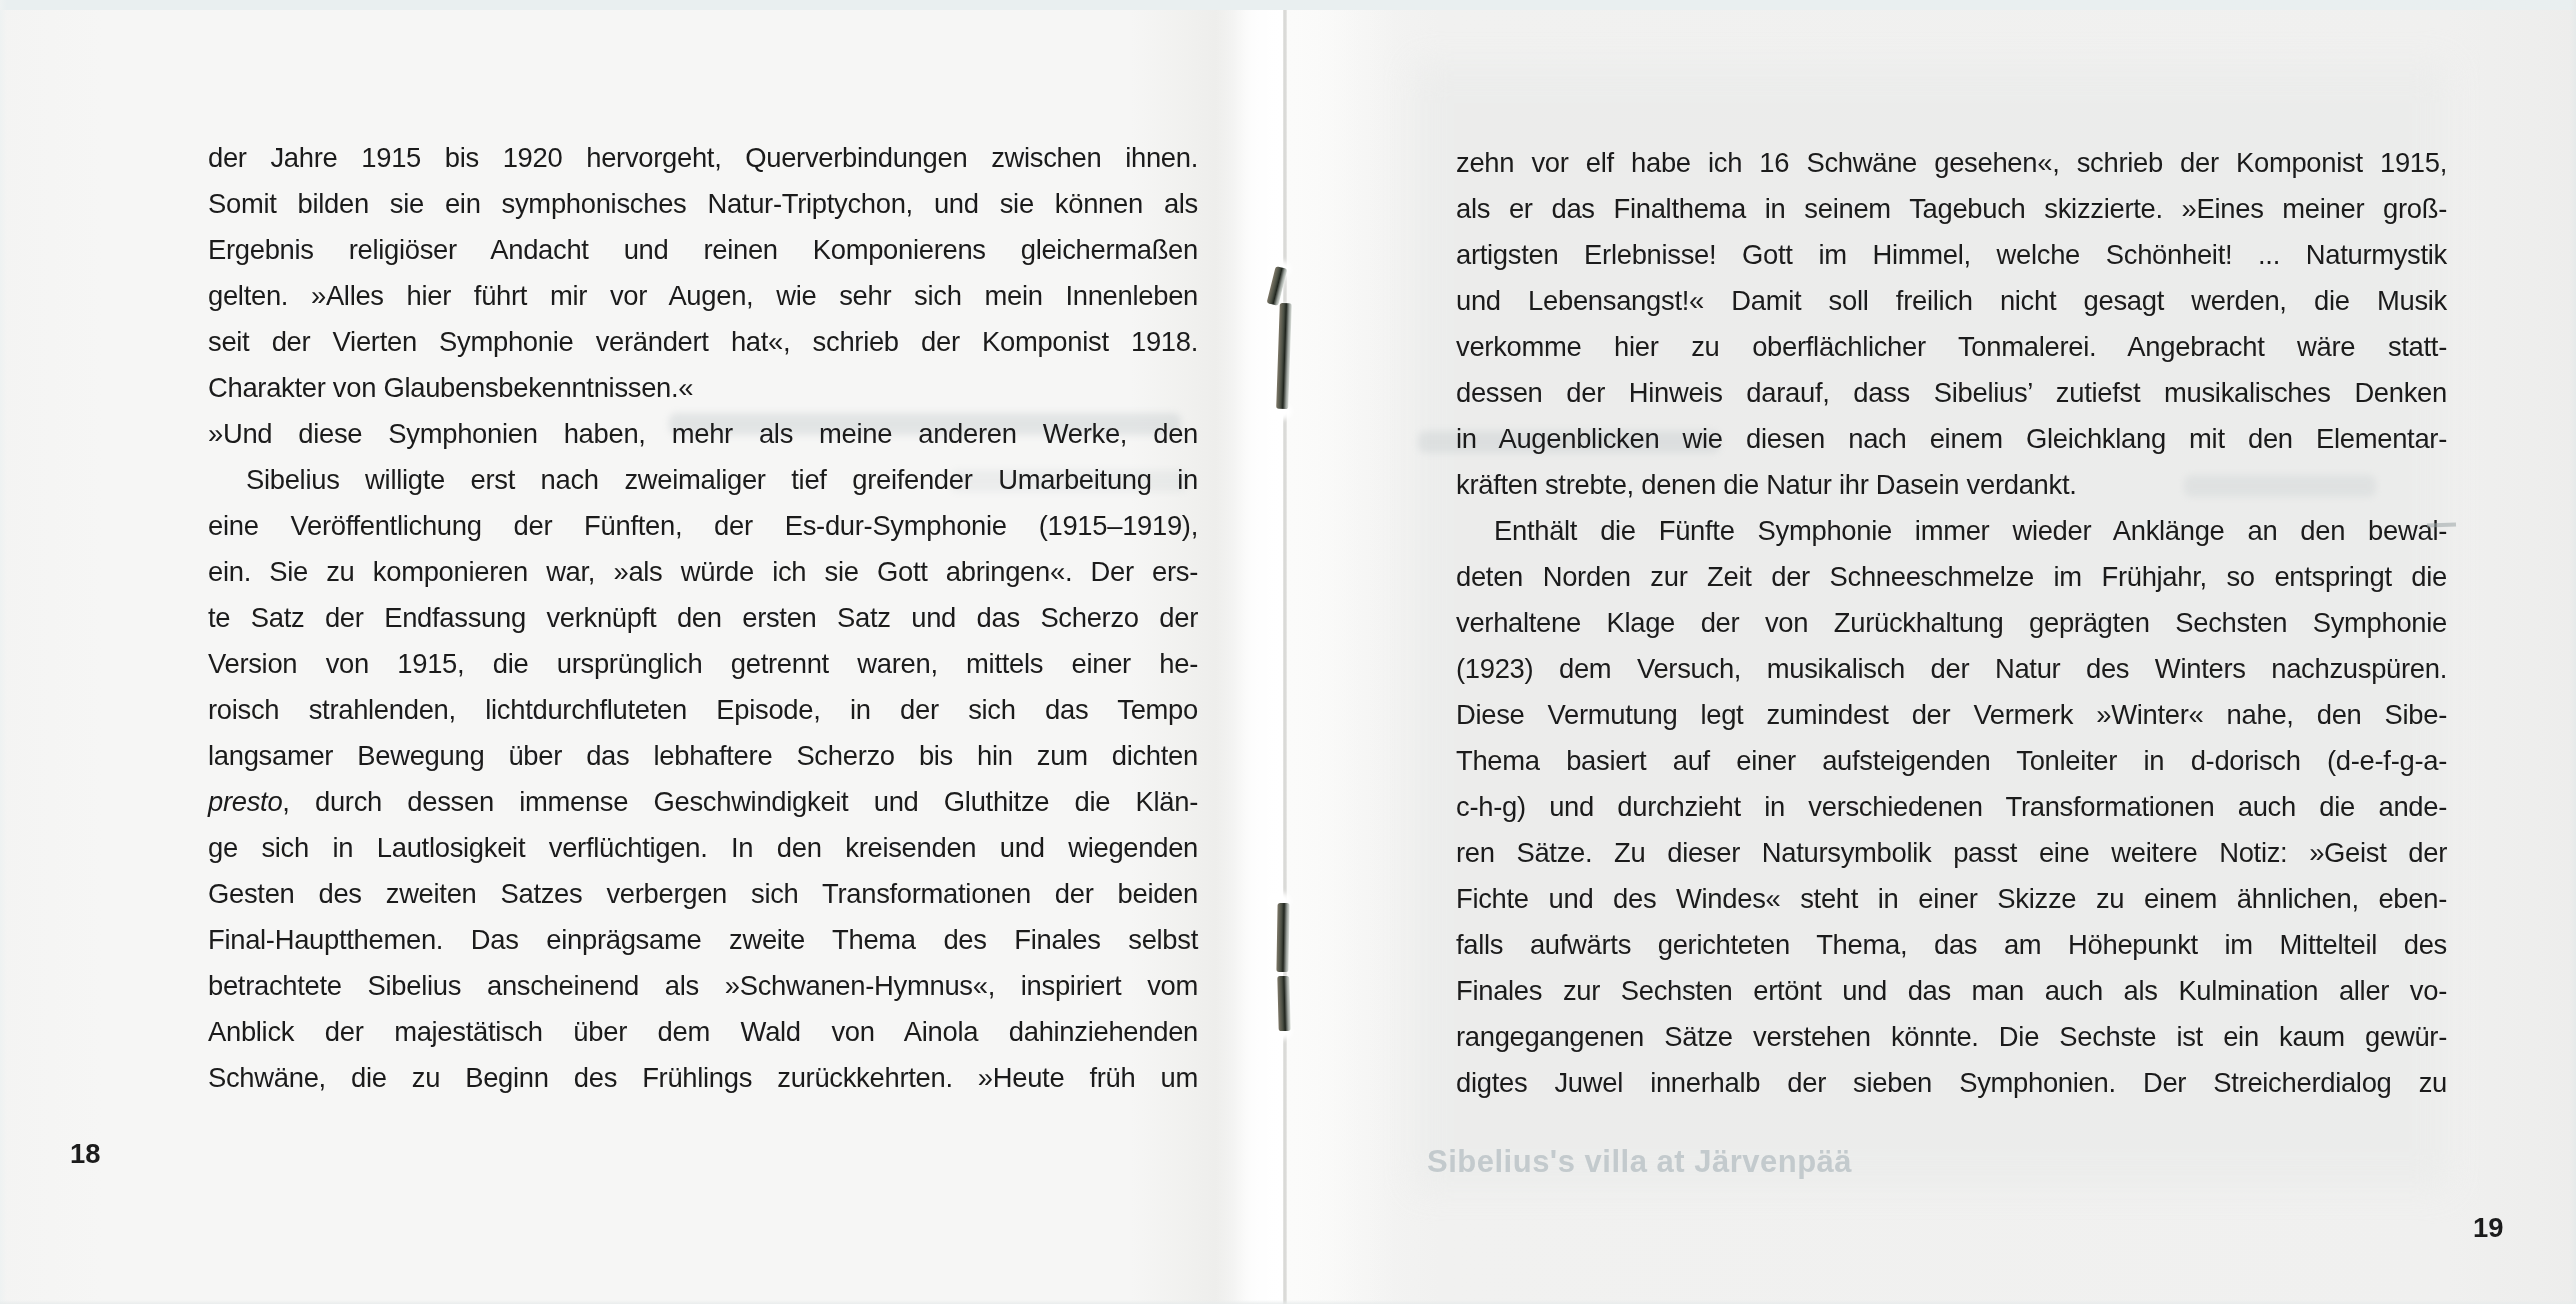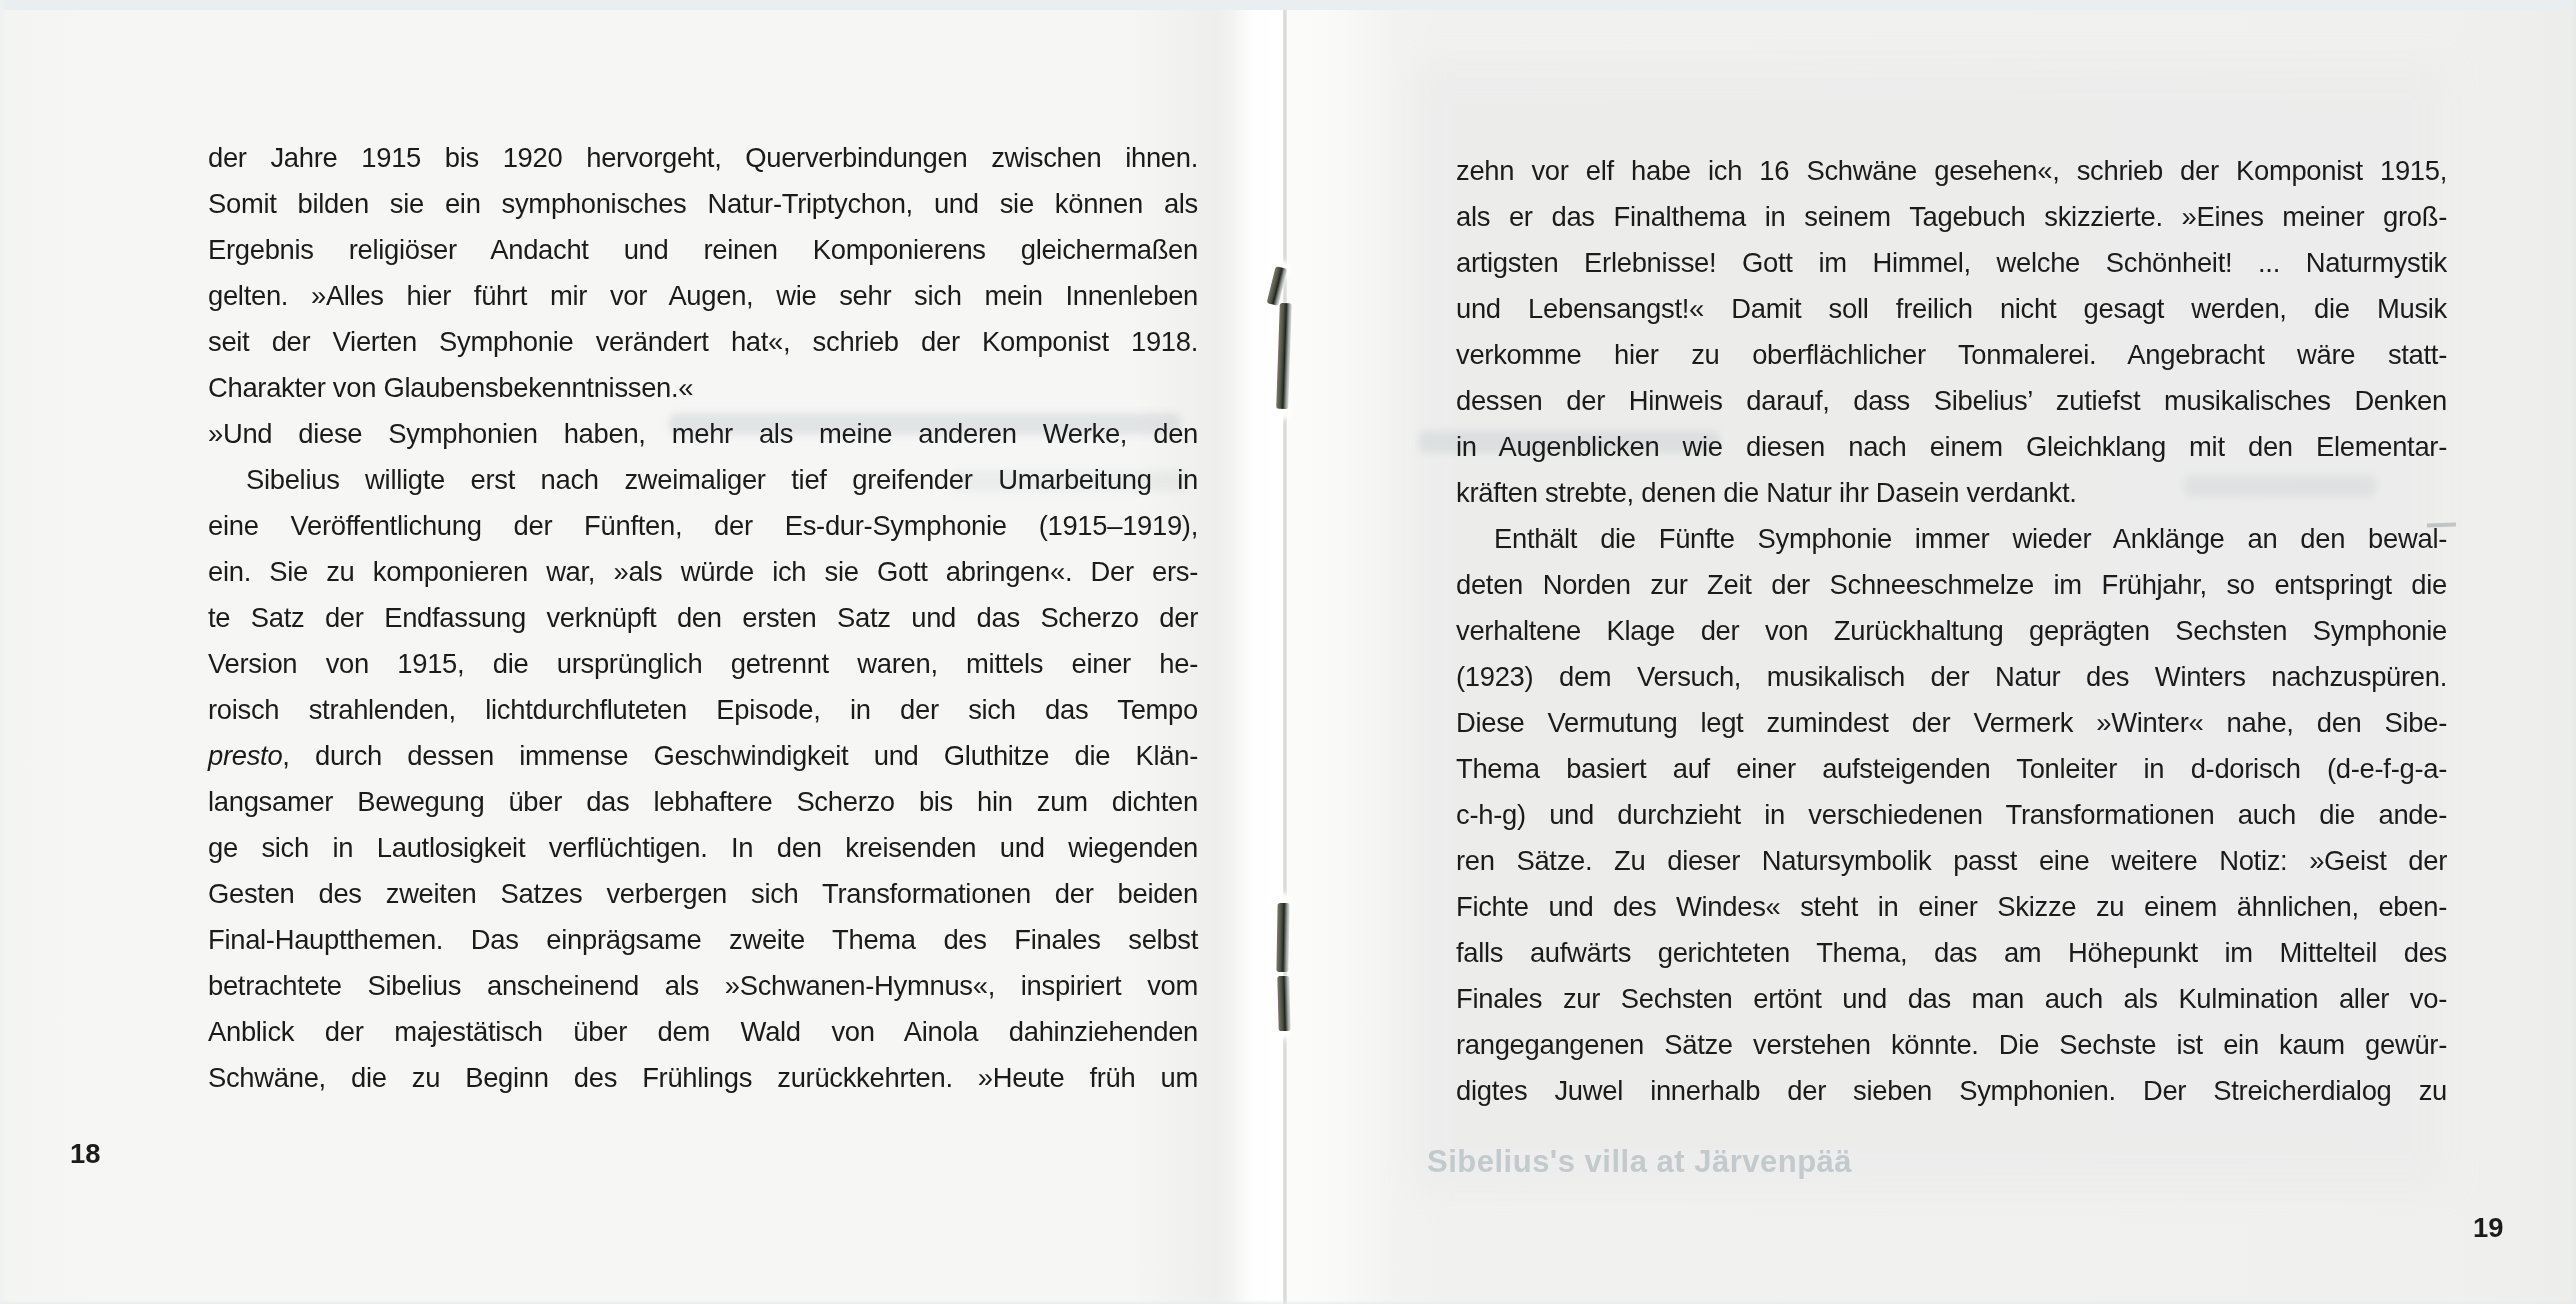--- a/index.html
+++ b/index.html
@@ -29,21 +29,21 @@
     background:linear-gradient(90deg,#eef2f2,rgba(246,246,245,0));}
   .edge-right{position:absolute;right:0;top:0;width:6.4px;height:1305px;
     background:linear-gradient(270deg,#e6eaea,rgba(240,240,239,0));}
   .edge-bottom{position:absolute;left:0;bottom:0;width:2576px;height:4.6px;
     background:linear-gradient(0deg,#e7ebeb,rgba(243,243,242,0));}
 
   
   .col{position:absolute;color:#1b1b1b;font-size:27.4px;line-height:46px;
     letter-spacing:-0.3px;margin-left:30px;}
   .col-left{left:178px;top:135px;width:990px;}
-  .col-right{left:1426px;top:148px;width:991px;}
+  .col-right{left:1426px;top:140px;width:991px;}
   .tl{text-align:justify;text-align-last:justify;white-space:normal;}
   .tl.end{text-align-last:left;}
   .tl.indent{text-indent:38px;}
   .it{font-style:italic;}
 
   
   .page-number{position:absolute;font-weight:bold;font-size:27.4px;line-height:33px;color:#1c1c1c;}
   .pn-left{left:70px;top:1137px;}
   .pn-right{left:2473px;top:1211px;}
 
@@ -104,22 +104,22 @@
     <div class="tl">gelten. »Alles hier führt mir vor Augen, wie sehr sich mein Innenleben</div>
     <div class="tl">seit der Vierten Symphonie verändert hat«, schrieb der Komponist 1918.</div>
     <div class="tl end">Charakter von Glaubensbekenntnissen.«</div>
     <div class="tl">»Und diese Symphonien haben, mehr als meine anderen Werke, den</div>
     <div class="tl indent">Sibelius willigte erst nach zweimaliger tief greifender Umarbeitung in</div>
     <div class="tl">eine Veröffentlichung der Fünften, der Es-dur-Symphonie (1915–1919),</div>
     <div class="tl">ein. Sie zu komponieren war, »als würde ich sie Gott abringen«. Der ers-</div>
     <div class="tl">te Satz der Endfassung verknüpft den ersten Satz und das Scherzo der</div>
     <div class="tl">Version von 1915, die ursprünglich getrennt waren, mittels einer he-</div>
     <div class="tl">roisch strahlenden, lichtdurchfluteten Episode, in der sich das Tempo</div>
+    <div class="tl">langsamer Bewegung über das lebhaftere Scherzo bis hin zum dichten</div>
     <div class="tl"><span class="it">presto</span><span>, durch dessen immense Geschwindigkeit und Gluthitze die Klän-</span></div>
-    <div class="tl">langsamer Bewegung über das lebhaftere Scherzo bis hin zum dichten</div>
     <div class="tl">ge sich in Lautlosigkeit verflüchtigen. In den kreisenden und wiegenden</div>
     <div class="tl">Gesten des zweiten Satzes verbergen sich Transformationen der beiden</div>
     <div class="tl">Final-Hauptthemen. Das einprägsame zweite Thema des Finales selbst</div>
     <div class="tl">betrachtete Sibelius anscheinend als »Schwanen-Hymnus«, inspiriert vom</div>
     <div class="tl">Anblick der majestätisch über dem Wald von Ainola dahinziehenden</div>
     <div class="tl">Schwäne, die zu Beginn des Frühlings zurückkehrten. »Heute früh um</div>
   </div>
 
   <div class="col col-right">
     <div class="tl">zehn vor elf habe ich 16 Schwäne gesehen«, schrieb der Komponist 1915,</div>

